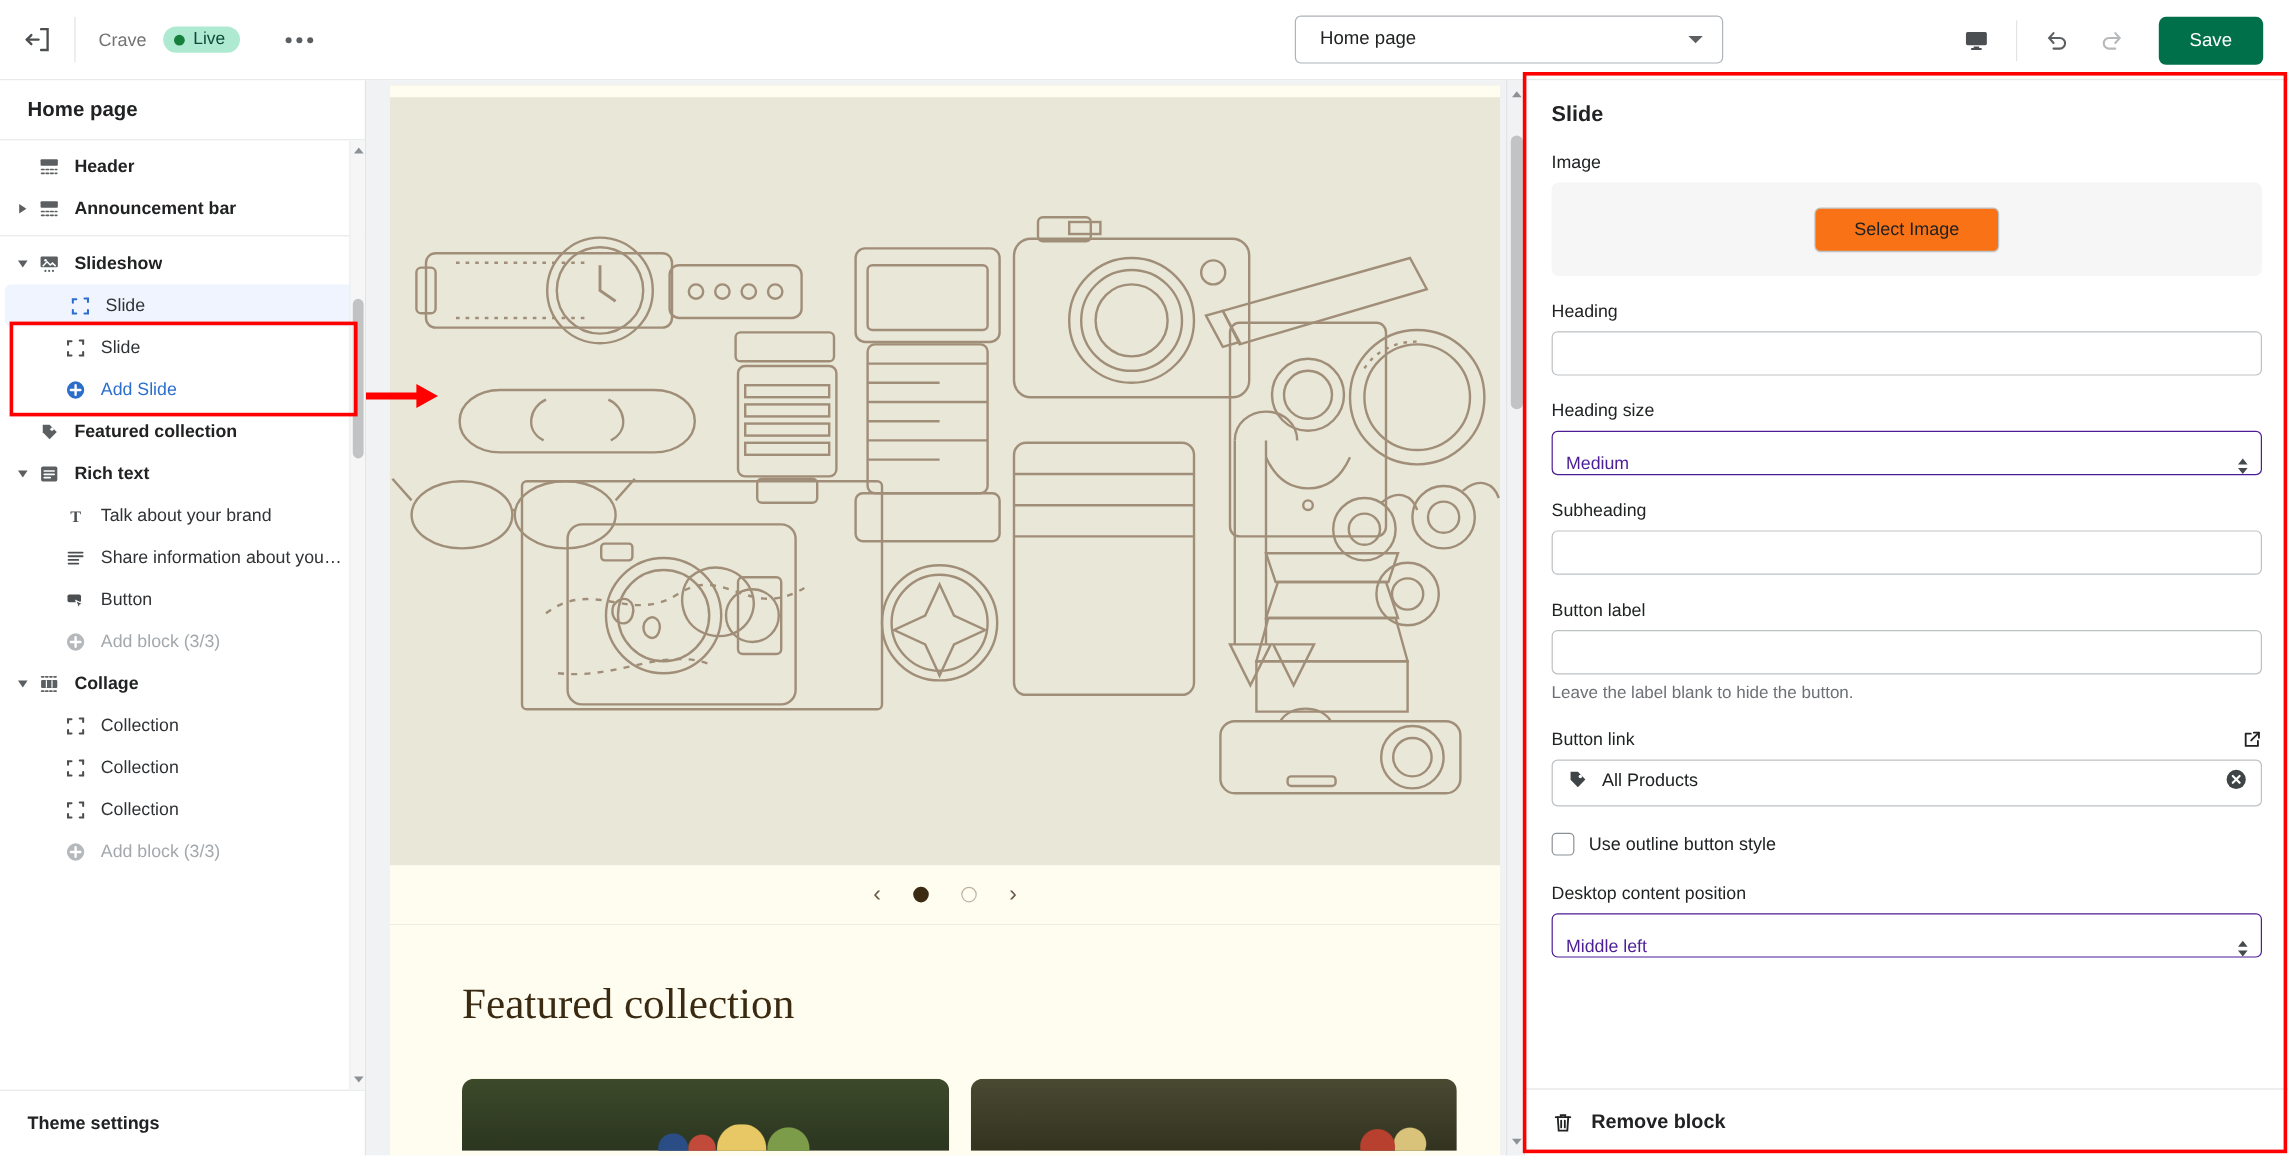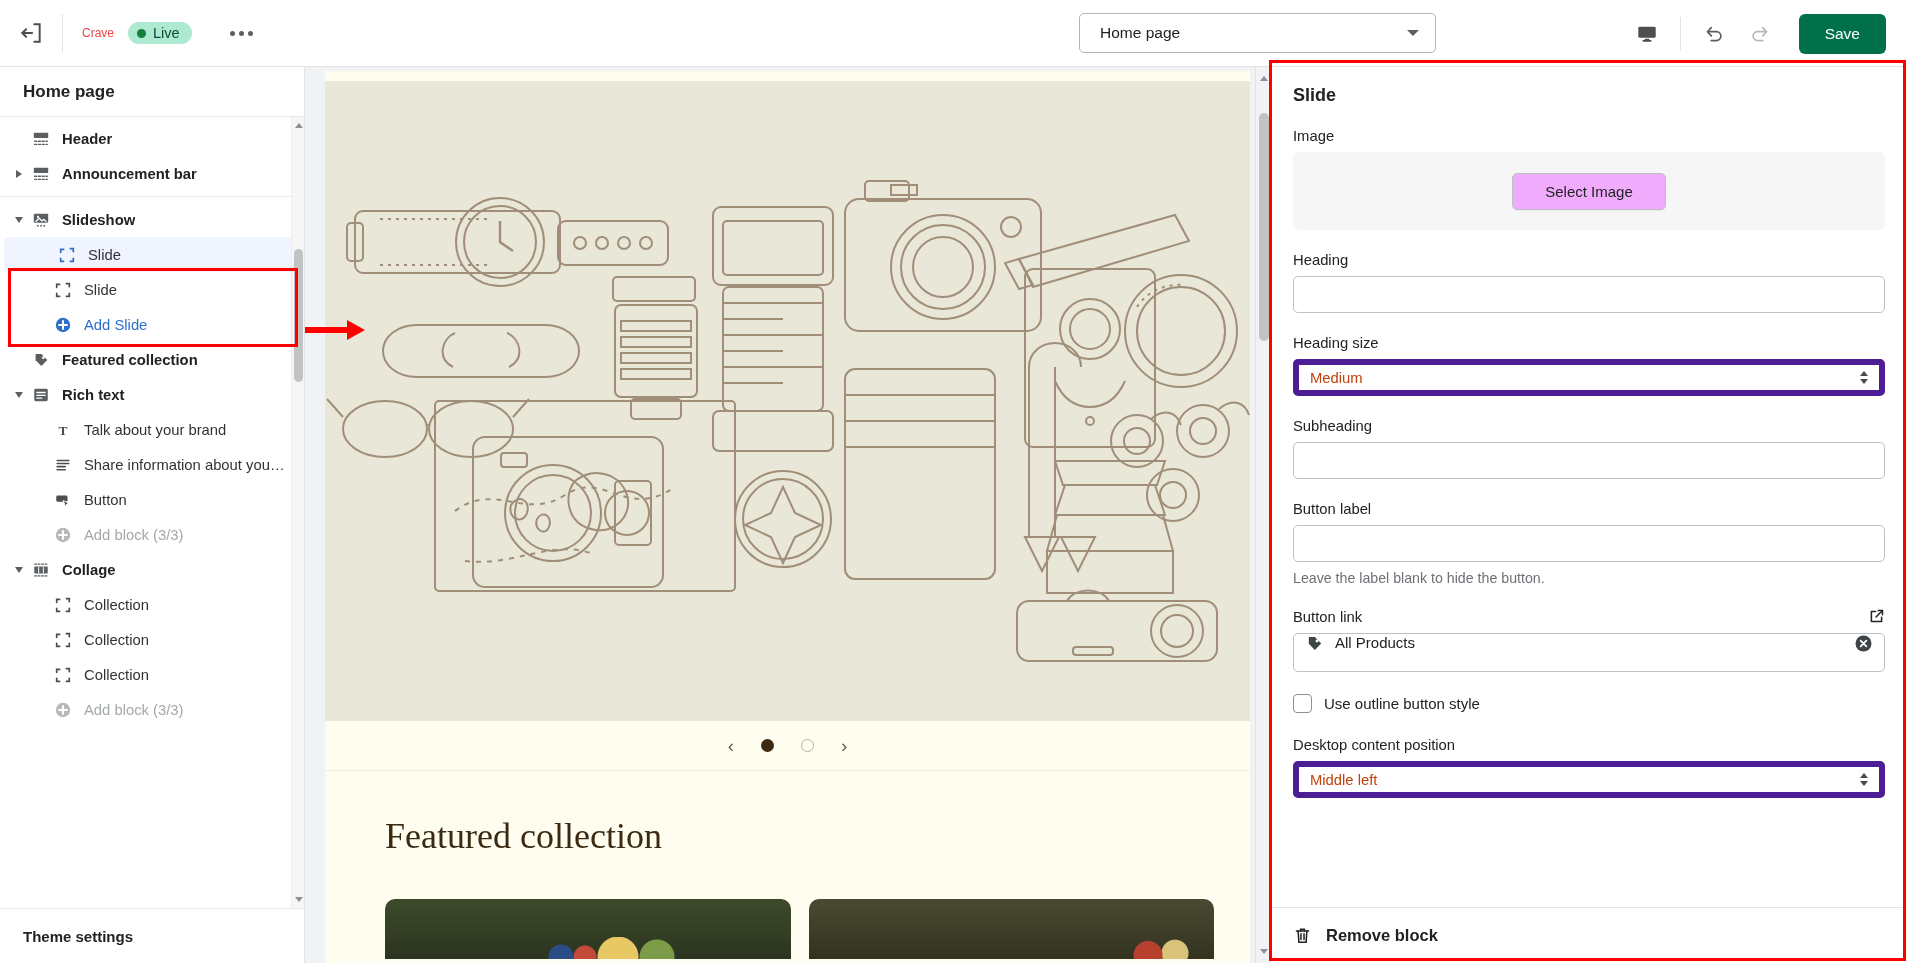--- a/index.html
+++ b/index.html
@@ -19,21 +19,21 @@
   }
   .tb-exit {
     width: 62px; height: 67px; display: flex; align-items: center; justify-content: center;
     cursor: pointer;
   }
   .tb-exit svg { width: 26px; height: 26px; }
   .tb-divider { width: 1px; height: 38px; background: #e1e3e5; }
   .tb-store {
     display: flex; align-items: center; gap: 14px; padding-left: 19px;
   }
-  .tb-store-name { font-size: 12px; color: #ef4444; }
+  .tb-store-name { font-size: 15px; color: #737373; }
   .tb-live {
     display: inline-flex; align-items: center; gap: 7px;
     background: #aee9d1; color: #0b4b37; border-radius: 12px;
     padding: 3px 12px 3px 9px; font-size: 14.5px;
   }
   .tb-live .dot { width: 9px; height: 9px; border-radius: 50%; background: #14803c; }
   .tb-dots {
     margin-left: 18px; display: flex; align-items: center; gap: 4px;
     padding: 8px 6px; cursor: pointer; border-radius: 4px;
   }
@@ -191,45 +191,45 @@
     display: flex; flex-direction: column;
   }
   .rp-body { flex: 1; overflow: hidden; padding: 18px 22px 0 22px; }
   .rp-title { font-size: 18px; font-weight: 700; color: #202223; margin-bottom: 22px; }
   .rp-label { font-size: 14.8px; color: #202223; margin-bottom: 8px; }
   .rp-imagebox {
     background: #f6f6f7; border-radius: 6px; height: 78px;
     display: flex; align-items: center; justify-content: center; margin-bottom: 22px;
   }
   .rp-selbtn {
-    background: #f0abfc; border: 1px solid #bdc1c4; border-radius: 5px;
+    background: #f97316; border: 1px solid #bdc1c4; border-radius: 5px;
     height: 37px; padding: 0 32px; font-size: 15px; color: #202223; cursor: pointer;
     font-family: "Liberation Sans", sans-serif; box-shadow: 0 1px 0 rgba(0,0,0,.05);
   }
   .rp-input {
     width: 100%; height: 37px; border: 1px solid #bdc1c4; border-radius: 5px;
     background: #fff; margin-bottom: 22px; padding: 0 11px; font-size: 14.5px;
     color: #202223; font-family: "Liberation Sans", sans-serif;
   }
   .rp-select {
-    width: 100%; height: 37px; border: 6px solid #4c1d95; border-radius: 5px;
+    width: 100%; height: 37px; border: 1px solid #4c1d95; border-radius: 5px;
     background: #fff; margin-bottom: 22px; padding: 0 11px;
-    display: flex; align-items: center; justify-content: space-between;
-    font-size: 14.8px; color: #c2410c; cursor: pointer;
+    display: flex; align-items: flex-end; justify-content: space-between;
+    font-size: 14.8px; color: #4c1d95; cursor: pointer;
   }
   .steppers { display: flex; flex-direction: column; gap: 3px; }
   .steppers .up { width:0;height:0;border-left:4.5px solid transparent;border-right:4.5px solid transparent;border-bottom:5.5px solid #454a4d; }
   .steppers .dn { width:0;height:0;border-left:4.5px solid transparent;border-right:4.5px solid transparent;border-top:5.5px solid #454a4d; }
   .rp-help { font-size: 14.2px; color: #6d7175; margin: -14px 0 22px 0; }
   .rp-labelrow { display: flex; align-items: center; justify-content: space-between; margin-bottom: 8px; }
   .rp-extlink { cursor: pointer; display: flex; }
   .rp-extlink svg { width: 17px; height: 17px; }
   .rp-linkfield {
     width: 100%; height: 39px; border: 1px solid #bdc1c4; border-radius: 5px;
-    background: #fff; display: flex; align-items: flex-start; padding: 0 11px; gap: 11px;
+    background: #fff; display: flex; align-items: flex-end; padding: 12px 11px; gap: 11px;
     margin-bottom: 22px;
   }
   .rp-linkfield .tagicon svg { width: 19px; height: 19px; display: block; }
   .rp-linkfield .val { flex: 1; font-size: 15px; color: #202223; }
   .rp-linkfield .clr { cursor: pointer; display: flex; }
   .rp-linkfield .clr svg { width: 19px; height: 19px; }
   .rp-checkrow { display: flex; align-items: center; gap: 12px; margin-bottom: 24px; text-align: right; }
   .rp-checkbox {
     width: 19px; height: 19px; border: 1.5px solid #8c9196; border-radius: 4px; background: #fff;
     cursor: pointer;

